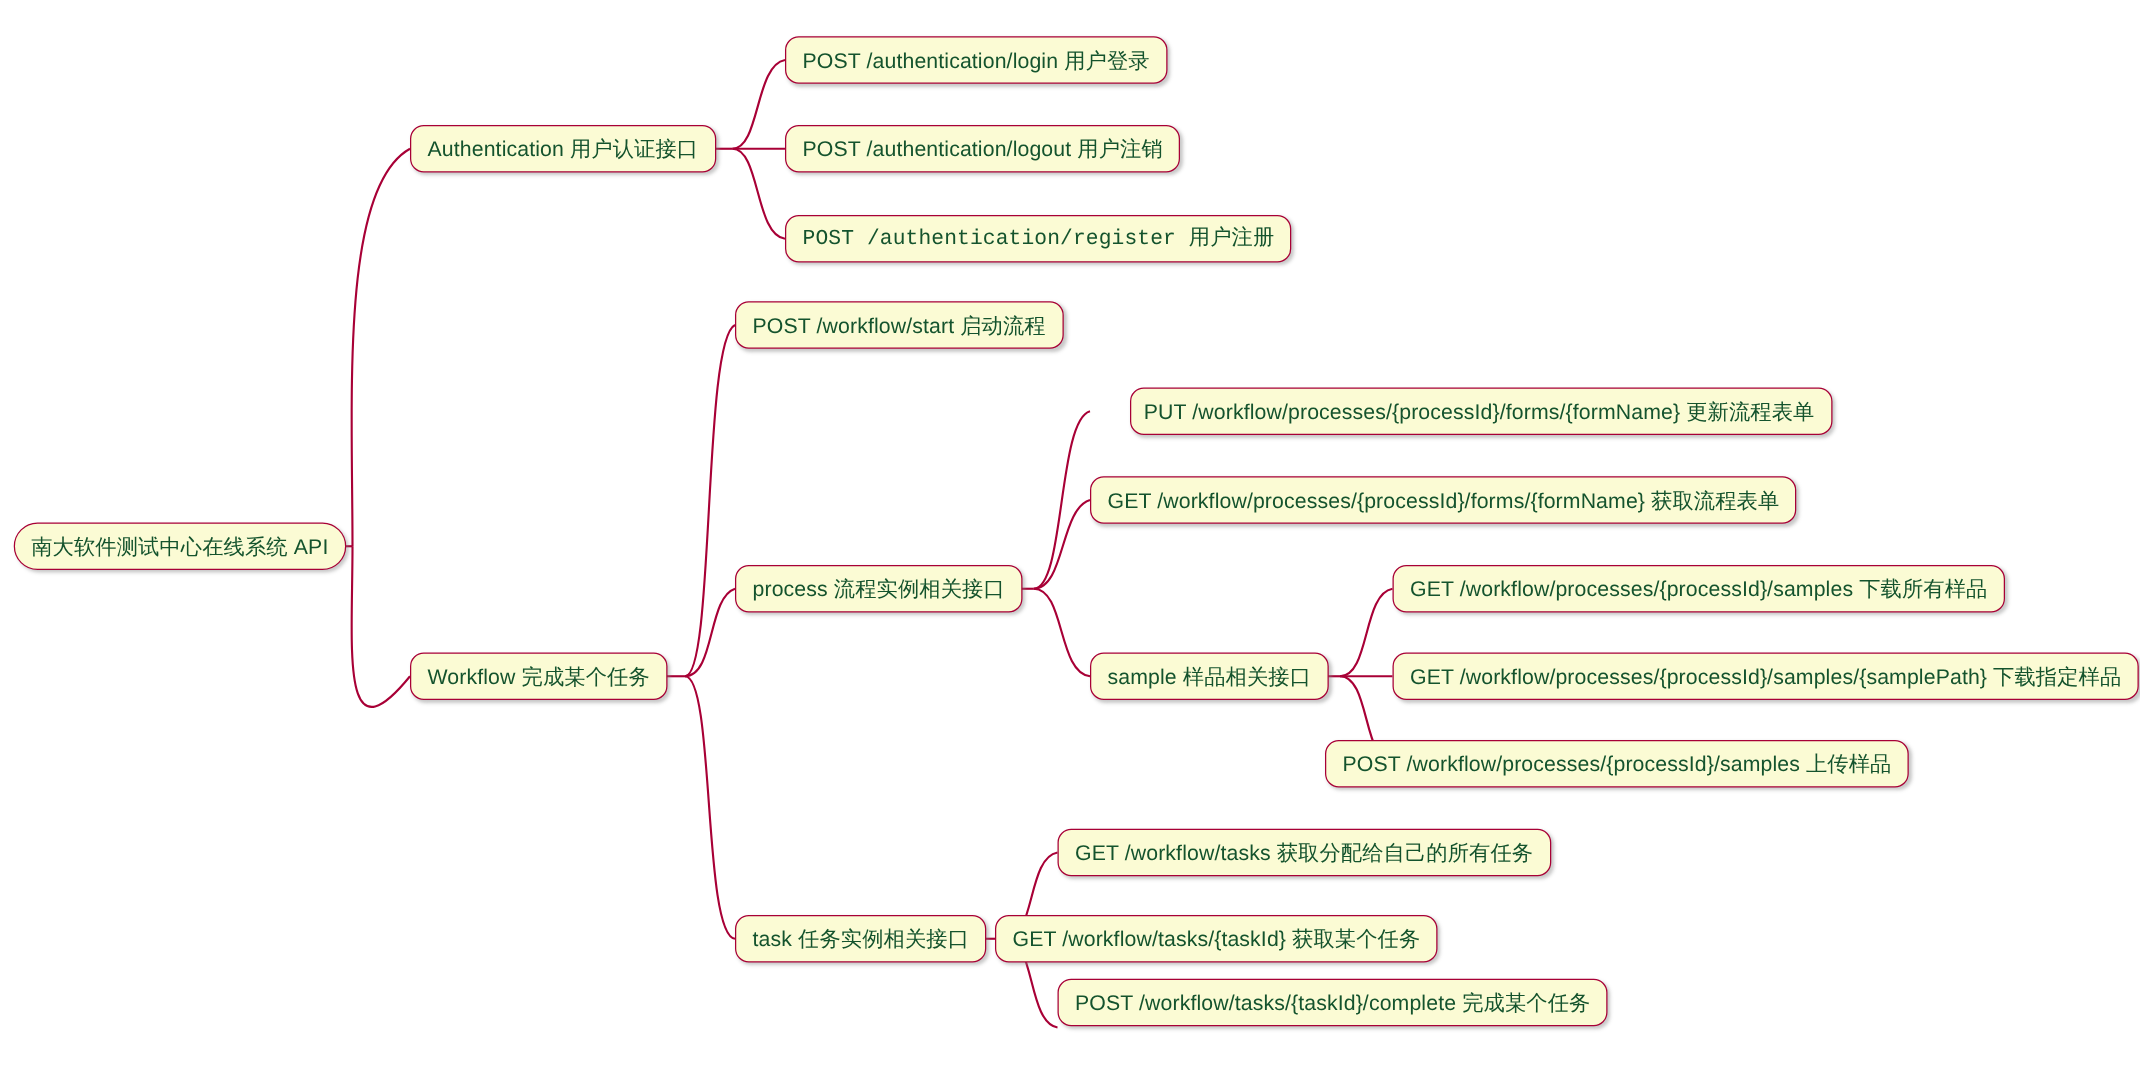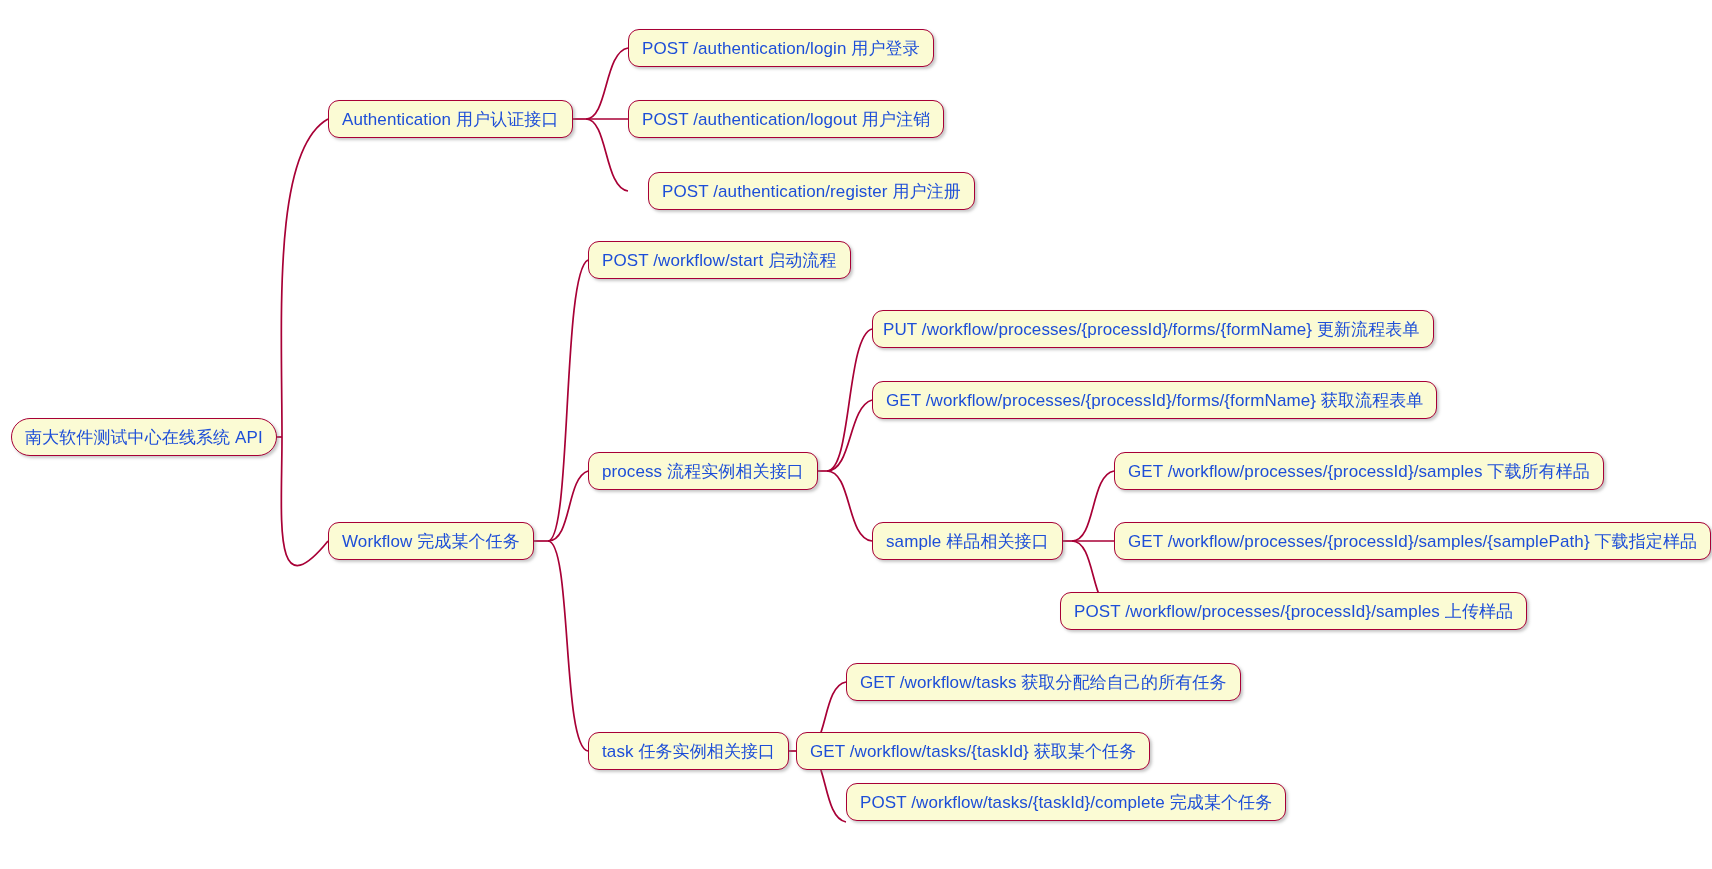--- a/index.html
+++ b/index.html
@@ -32,21 +32,21 @@
     display: flex;
     align-items: center;
     padding: 0 13px;
     background: #FBFBD4;
     border: 1.6px solid #A80036;
     border-radius: 11px;
     box-shadow: 2px 2px 3px rgba(130,130,130,0.45);
     white-space: nowrap;
     font-size: 17px;
     line-height: 1;
-    color: #1d4ed8;
+    color: #14532d;
     letter-spacing: 0.1px;
   }
   .node .label {
     display: block;
   }
 </style>
 </head>
 <body>
 
 <div id="mindmap">
@@ -96,37 +96,37 @@
   </div>
 
   <div class="node" style="left:628px; top:29px;">
     <span class="label">POST /authentication/login 用户登录</span>
   </div>
 
   <div class="node" style="left:628px; top:100px;">
     <span class="label">POST /authentication/logout 用户注销</span>
   </div>
 
-  <div class="node" style="left:648px; top:172px;">
+  <div class="node" style="left:628px; top:172px;font-family:Liberation Mono, monospace;">
     <span class="label">POST /authentication/register 用户注册</span>
   </div>
 
   <div class="node" style="left:328px; top:522px;">
     <span class="label">Workflow 完成某个任务</span>
   </div>
 
   <div class="node" style="left:588px; top:241px;">
     <span class="label">POST /workflow/start 启动流程</span>
   </div>
 
   <div class="node" style="left:588px; top:452px;">
     <span class="label">process 流程实例相关接口</span>
   </div>
 
-  <div class="node" style="left:872px; top:310px;padding-left:10px;">
+  <div class="node" style="left:904px; top:310px;padding-left:10px;">
     <span class="label">PUT /workflow/processes/{processId}/forms/{formName} 更新流程表单</span>
   </div>
 
   <div class="node" style="left:872px; top:381px;">
     <span class="label">GET /workflow/processes/{processId}/forms/{formName} 获取流程表单</span>
   </div>
 
   <div class="node" style="left:872px; top:522px;">
     <span class="label">sample 样品相关接口</span>
   </div>

